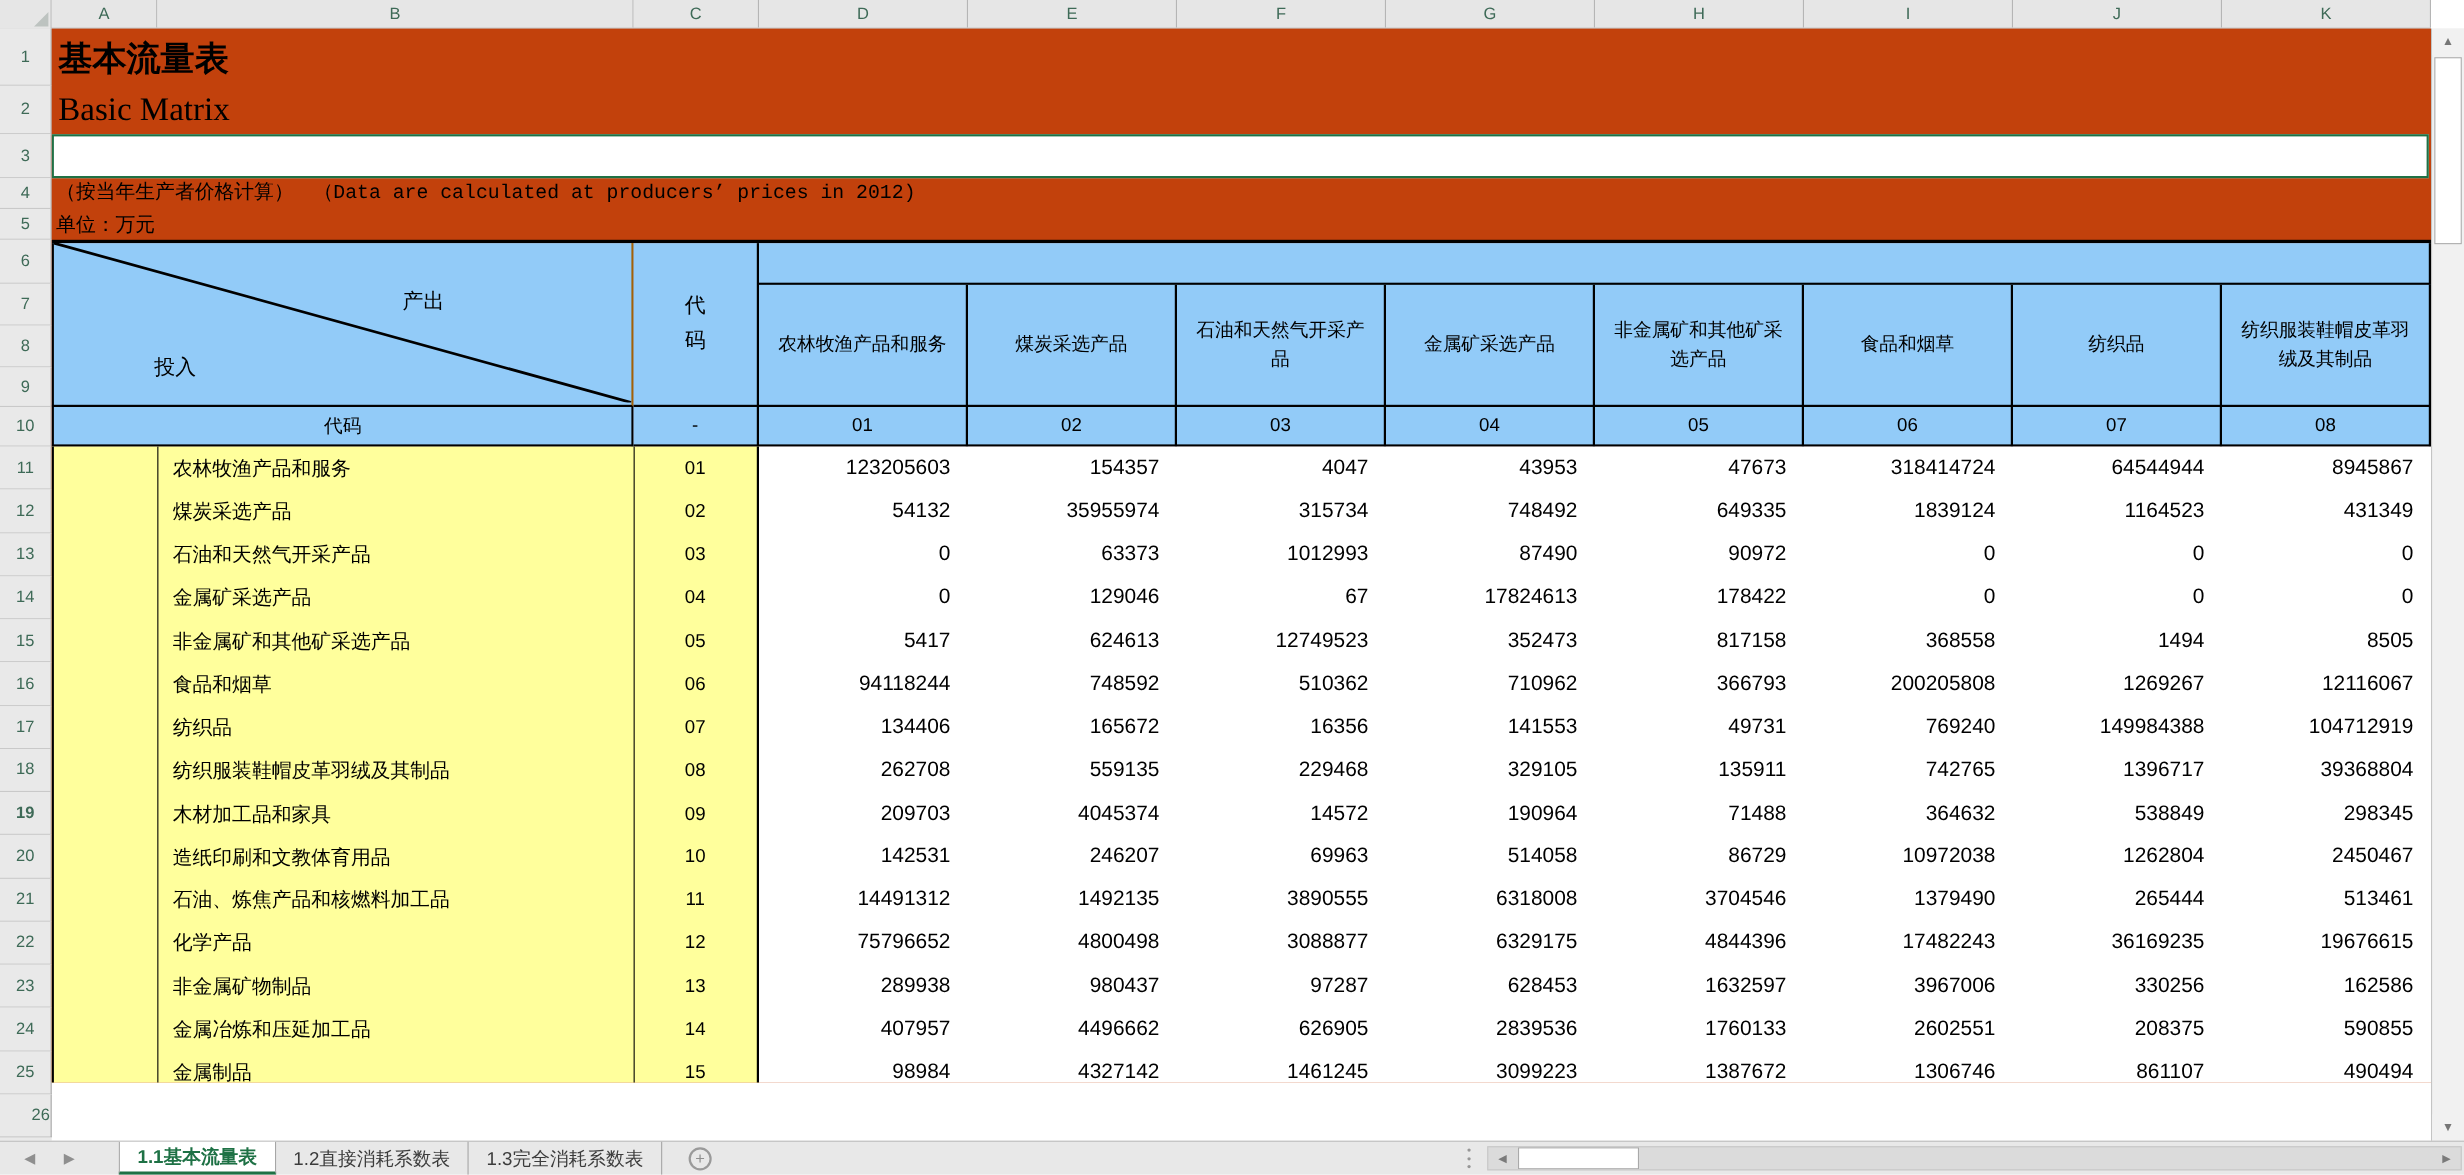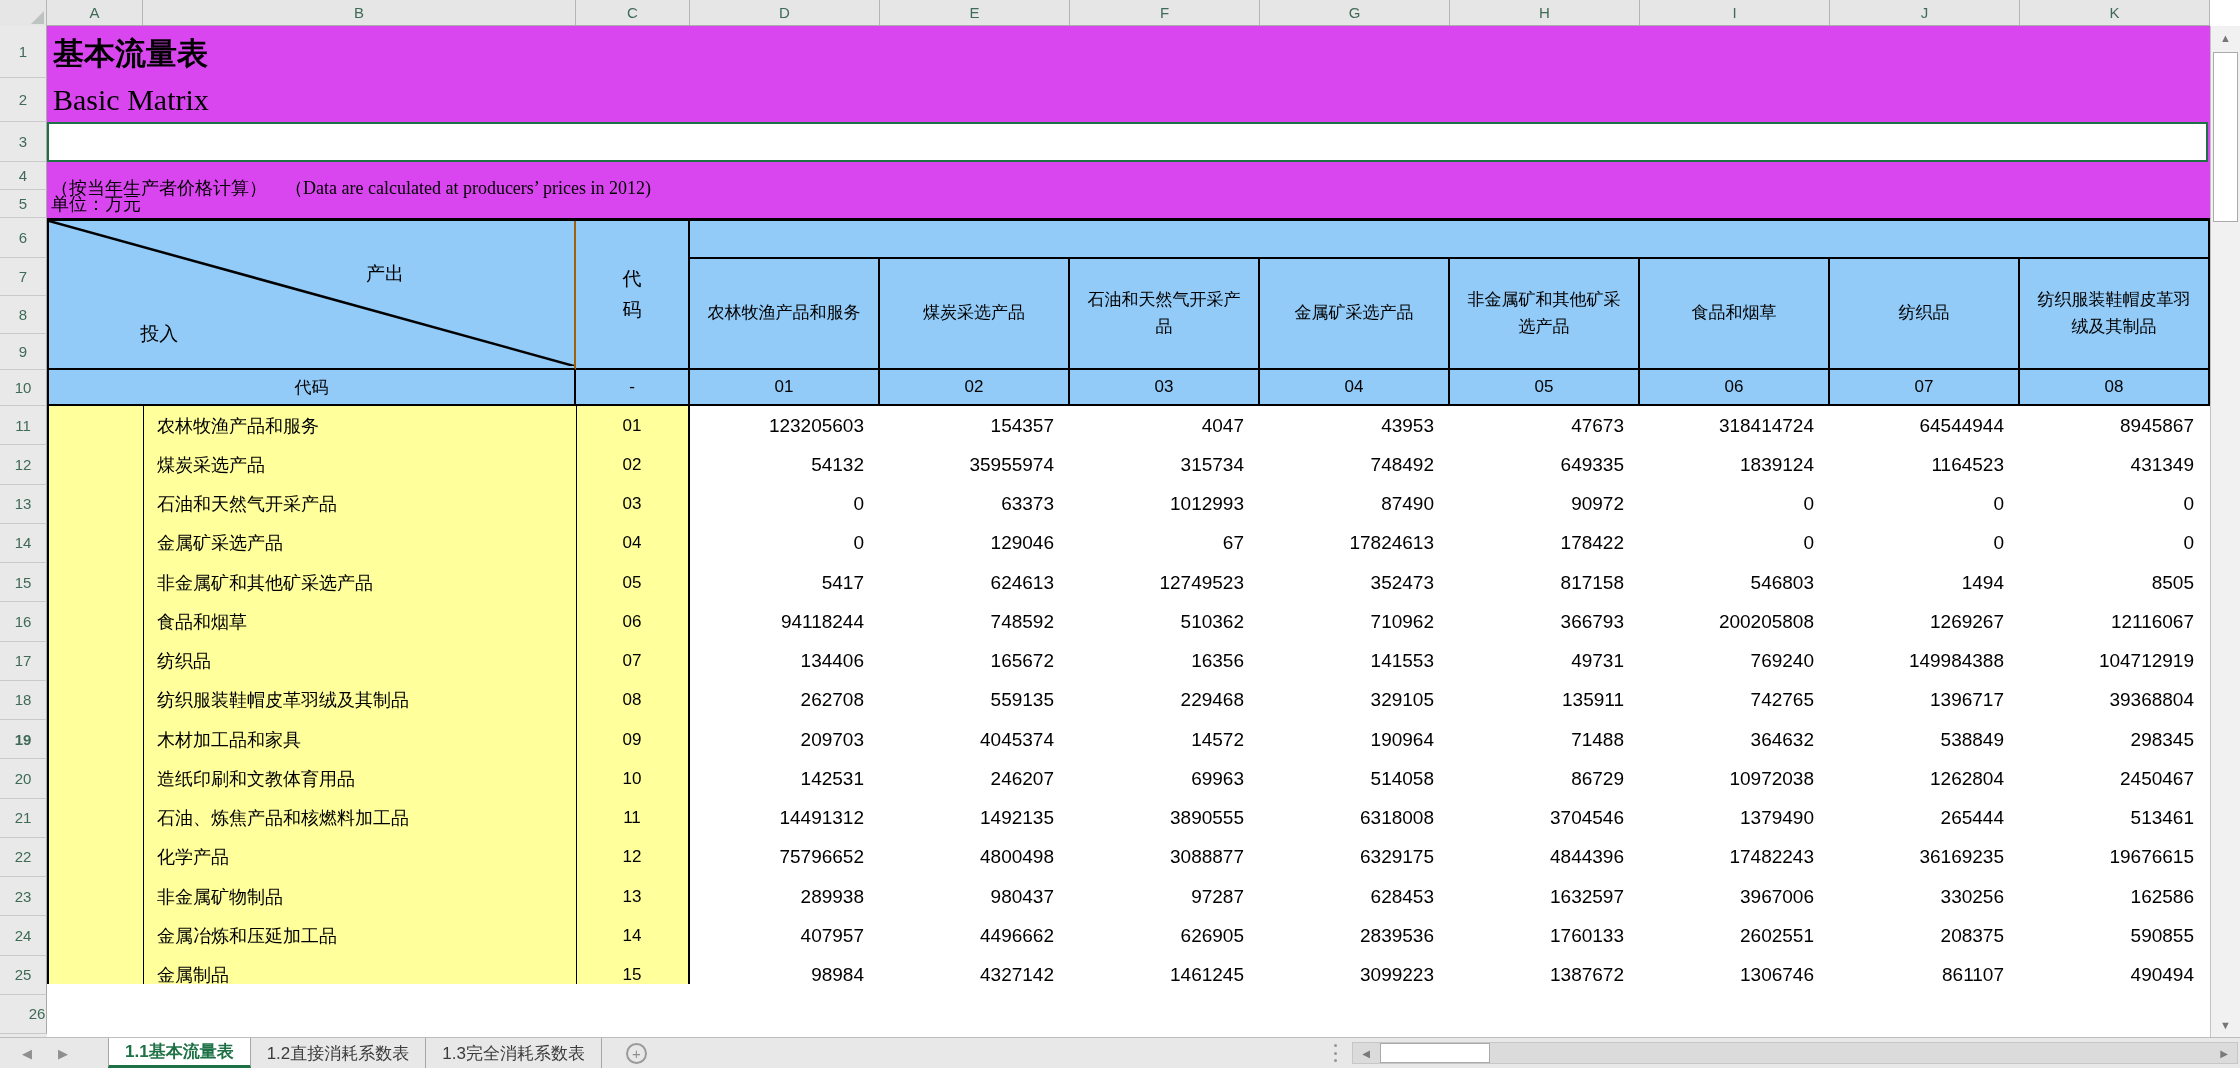--- a/index.html
+++ b/index.html
@@ -14,27 +14,27 @@
   #corner::after{content:"";position:absolute;right:2px;bottom:2px;border-style:solid;border-width:0 0 13px 13px;border-color:transparent transparent #BDC3C0 transparent}
   .colcell{position:absolute;top:0;height:25px;line-height:25px;text-align:center;
     border-right:1px solid #B5B5B5;font-size:15px;color:#3E6A57;background:#E6E6E6}
 
   
   #gutter{position:absolute;left:0;top:26px;width:47px;height:1011px;display:flex;flex-direction:column;background:#E9E9E9}
   .gutcell{width:47px;display:flex;align-items:center;justify-content:center;flex:0 0 auto;
     border-bottom:1px solid #C9C9C9;border-right:1px solid #A9A9A9;font-size:15px;color:#3E6A57;background:#E9E9E9}
 
   
-  #content{position:absolute;left:47px;top:26px;width:2163px;height:958px;background:#d946ef;overflow:hidden}
+  #content{position:absolute;left:47px;top:26px;width:2163px;height:958px;background:#c2410c;overflow:hidden}
   #title-cn{position:absolute;left:6px;top:0;height:52px;line-height:56px;font-size:31px;font-weight:bold;color:#000;white-space:nowrap}
   #title-en{position:absolute;left:6px;top:52px;height:44px;line-height:44px;font-size:30px;
     font-family:"Liberation Serif","DejaVu Serif",serif;color:#000;white-space:nowrap}
   #sel-row3{position:absolute;left:0;top:96px;width:2161px;height:40px;border:2px solid var(--green);background:#fff}
-  #note-row{position:absolute;left:4px;top:148px;height:28px;line-height:28px;font-size:18px;
-    font-family:Liberation Serif, serif;white-space:nowrap}
+  #note-row{position:absolute;left:4px;top:136px;height:28px;line-height:28px;font-size:18px;
+    font-family:Liberation Mono, monospace;white-space:nowrap}
   #unit-row{position:absolute;left:4px;top:164px;height:28px;line-height:28px;font-size:18px;
     font-family:"Liberation Serif","DejaVu Serif",serif;white-space:nowrap}
 
   
   #hdr-block{position:absolute;left:0;top:192px;width:2163px;height:152px;border-top:3px solid #000}
   #diag-cell{position:absolute;left:0;top:0;width:529px;height:149px;background:var(--blue);
     border-left:2px solid #000;border-right:2px solid #a16207;border-bottom:2px solid #000}
   #diag-cell svg{position:absolute;left:0;top:0}
   .diag-label{position:absolute;transform:translate(-50%,-50%);font-size:19px;color:#000}
   #out-label{left:64%;top:36%}
@@ -314,21 +314,21 @@
           <div class="datacell">0</div>
           <div class="datacell">0</div>
           <div class="datacell">0</div>
         </div>
         <div class="datarow">
           <div class="datacell">5417</div>
           <div class="datacell">624613</div>
           <div class="datacell">12749523</div>
           <div class="datacell">352473</div>
           <div class="datacell">817158</div>
-          <div class="datacell">546803</div>
+          <div class="datacell">368558</div>
           <div class="datacell">1494</div>
           <div class="datacell">8505</div>
         </div>
         <div class="datarow">
           <div class="datacell">94118244</div>
           <div class="datacell">748592</div>
           <div class="datacell">510362</div>
           <div class="datacell">710962</div>
           <div class="datacell">366793</div>
           <div class="datacell">200205808</div>

